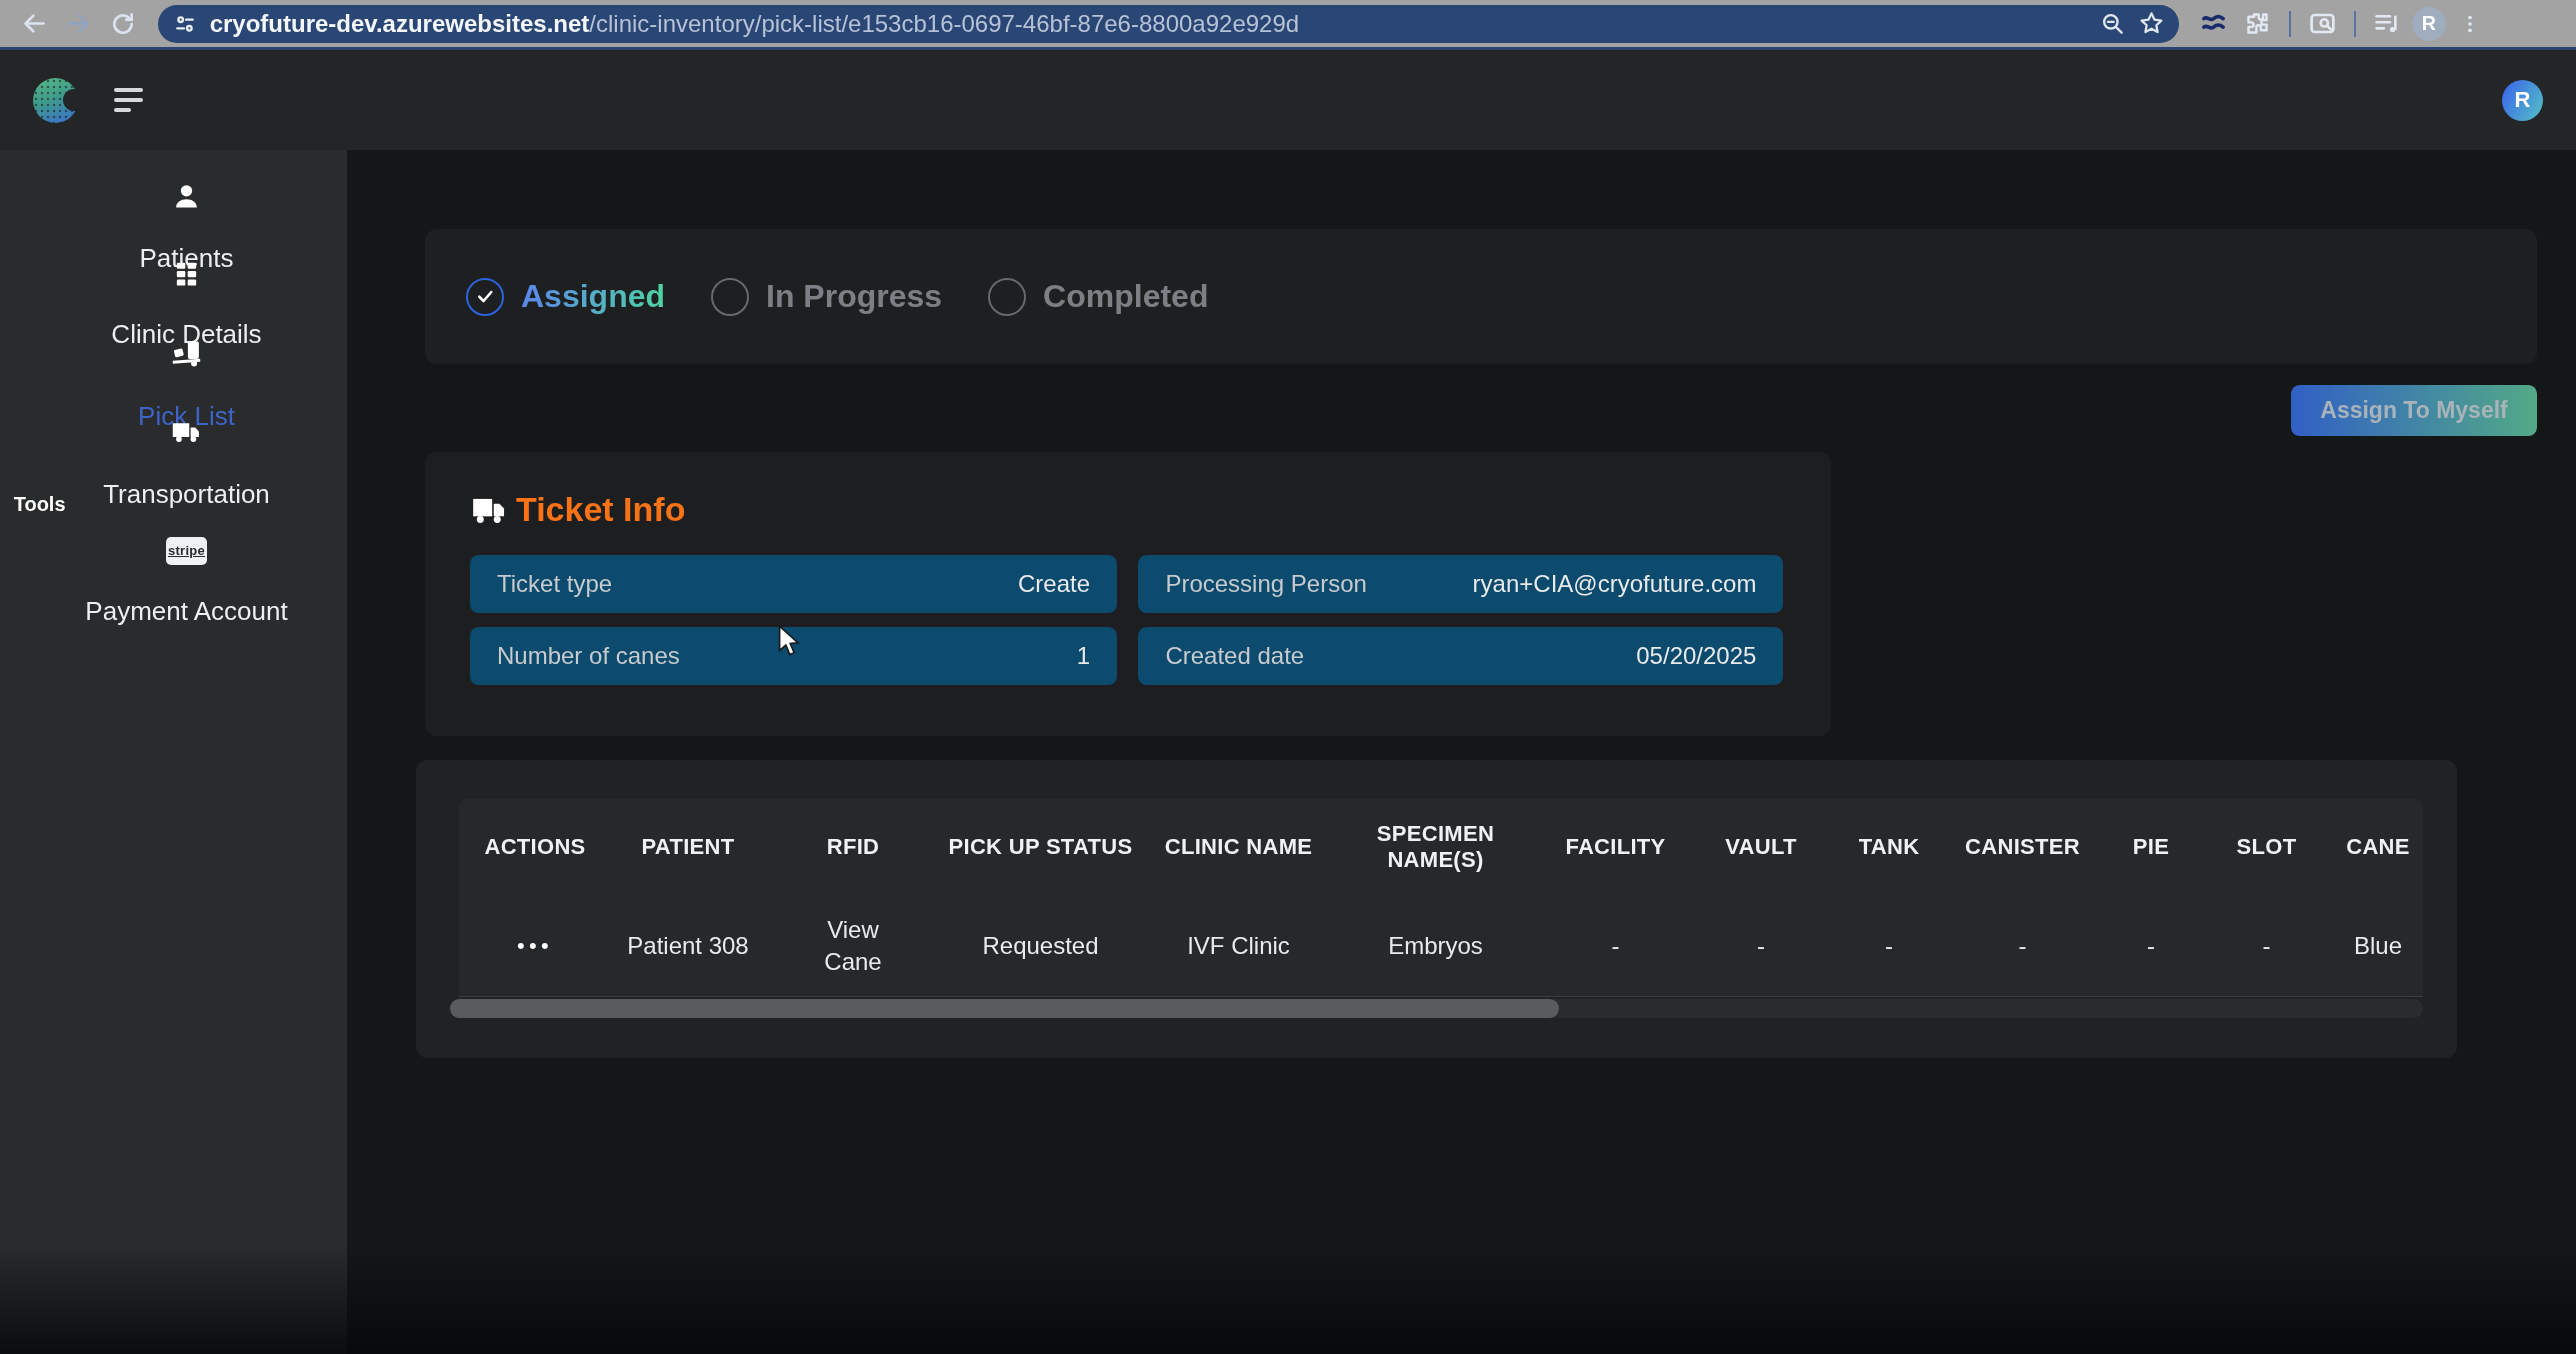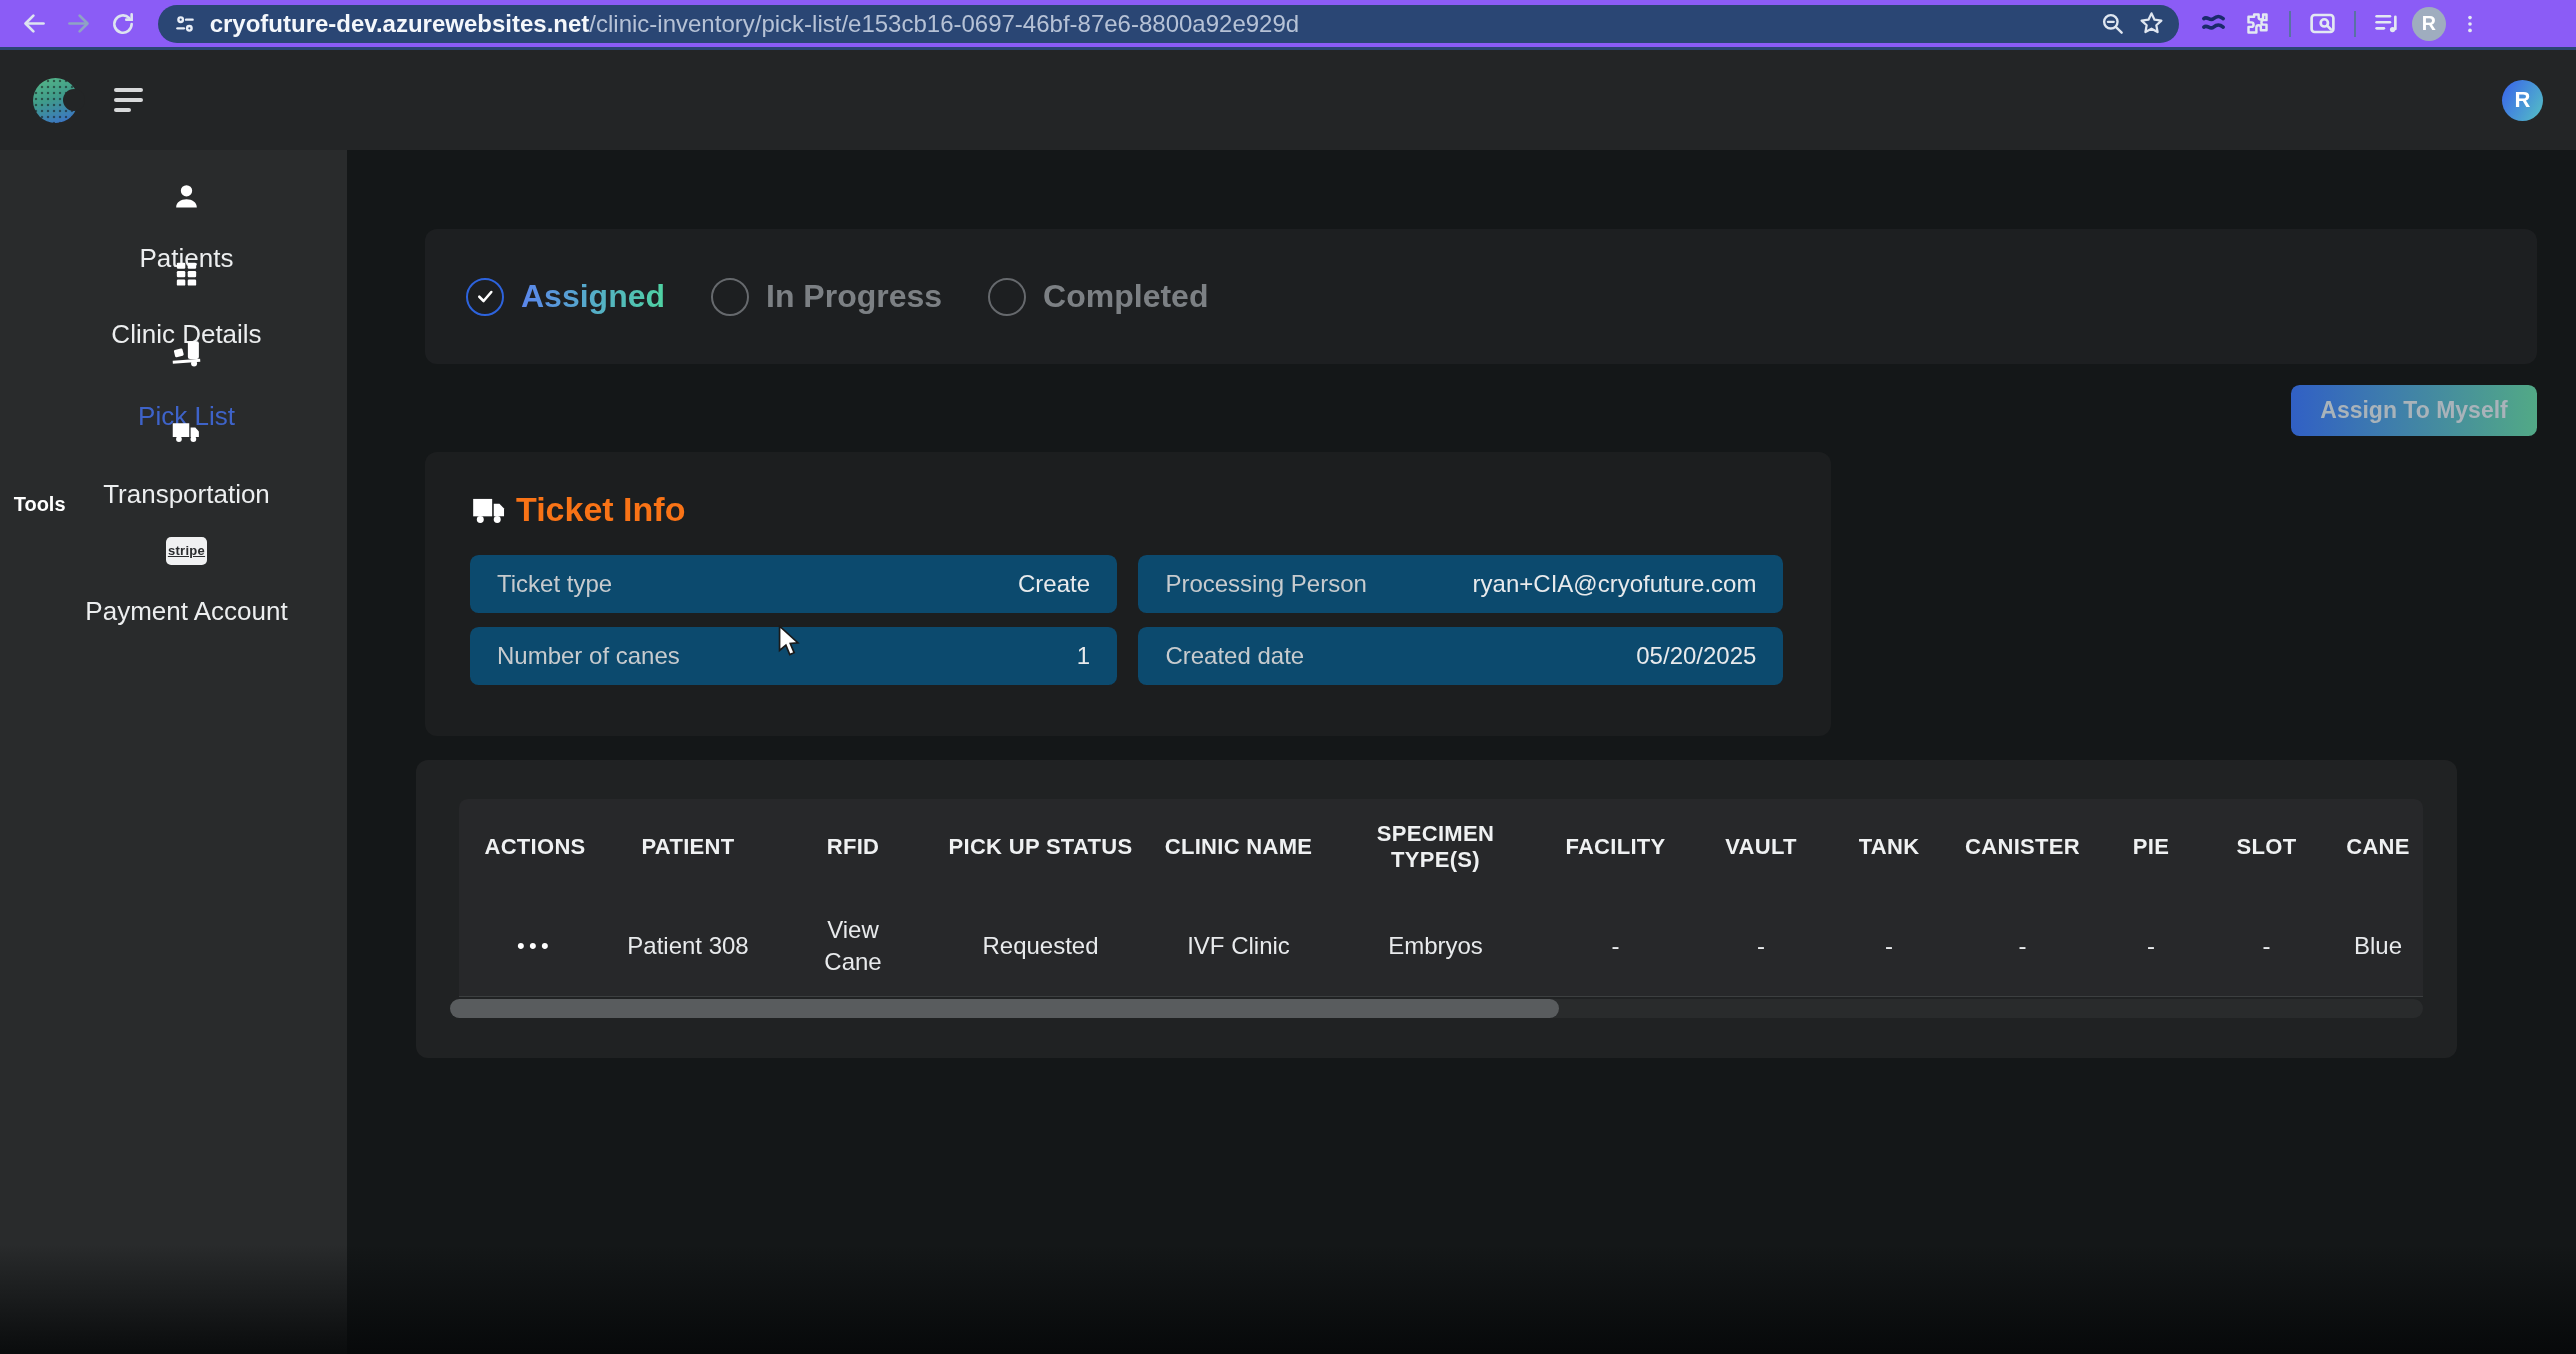--- a/index.html
+++ b/index.html
@@ -8,21 +8,21 @@
     font-family:"Liberation Sans", sans-serif;
     background:#141718;
     position:relative;
     overflow:hidden;
     color:#e8eaec;
   }
   svg { display:block; }
 
   
   .browser-bar {
-    height:50px; background:#8b5cf6; border-bottom:3.4px solid #2b4573;
+    height:50px; background:#a3a3a3; border-bottom:3.4px solid #2b4573;
     display:flex; align-items:center; padding:0 15.4px; gap:5.1px;
   }
   .bicon { width:39px; height:39px; display:flex; align-items:center; justify-content:center; color:#dde4f0; flex:0 0 auto; }
   .bicon.dim { color:#8fa3c4; }
   .address-pill {
     flex:1; max-width:2021px; height:38px; background:#2a4674; border-radius:19px;
     display:flex; align-items:center; padding:0 13.7px; margin:0 10.3px; gap:12px; min-width:0;
   }
   .url-text { flex:1; font-size:24px; white-space:nowrap; overflow:hidden; }
   .url-domain { color:#f4f7fb; font-weight:bold; }
@@ -379,21 +379,21 @@
     </div>
 
     <div class="table-card">
       <div class="table-inner">
         <div class="tgrid thead">
           <span>ACTIONS</span>
           <span>PATIENT</span>
           <span>RFID</span>
           <span>PICK UP STATUS</span>
           <span>CLINIC NAME</span>
-          <span>SPECIMEN TYPE(S)</span>
+          <span>SPECIMEN NAME(S)</span>
           <span>FACILITY</span>
           <span>VAULT</span>
           <span>TANK</span>
           <span>CANISTER</span>
           <span>PIE</span>
           <span>SLOT</span>
           <span>CANE</span>
         </div>
         <div class="tgrid trow">
           <span class="actions-dots">•••</span>

